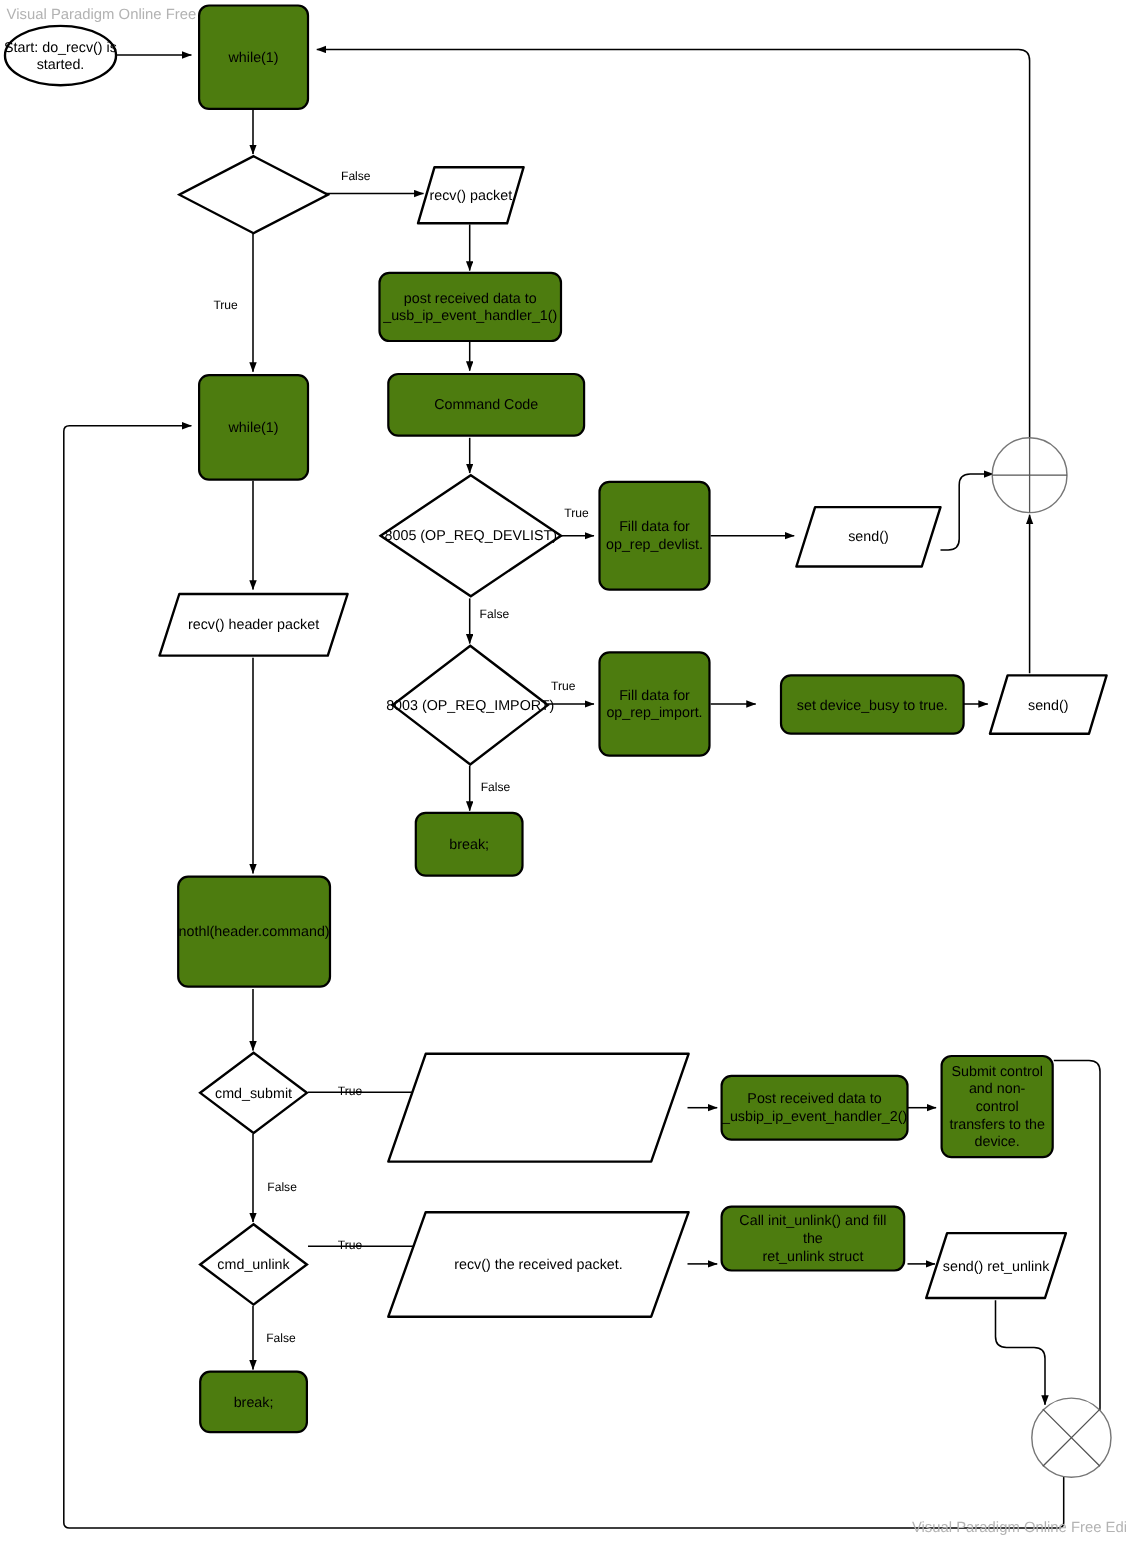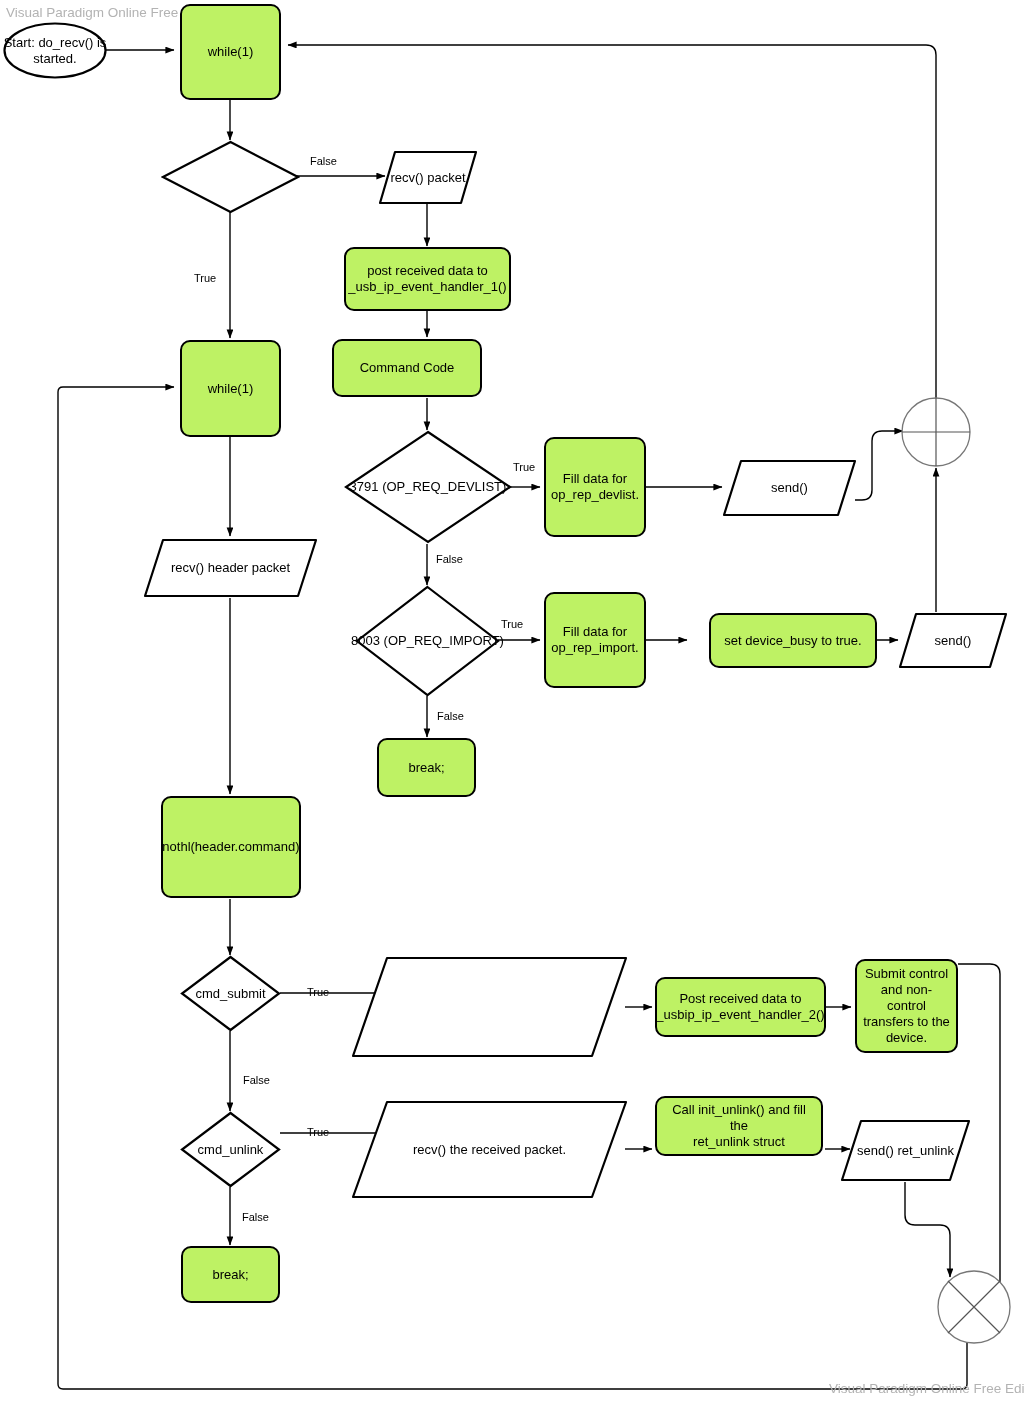--- a/index.html
+++ b/index.html
@@ -29,21 +29,21 @@
     text-align:center;
     color:#000000;
     font-size:13px;
     line-height:1.22;
     white-space:pre-line;
     z-index:3;
   }
   .proc{
     border:2px solid #000;
     border-radius:10px;
-    background:#bef264;
+    background:#4d7c0f;
     padding:4px 6px;
   }
   .edge-label{
     position:absolute;
     font-size:11px;
     color:#000;
     z-index:5;
     background:transparent;
     white-space:nowrap;
   }
@@ -186,30 +186,30 @@
       <path d="M17,2 L98,2 L83,53 L2,53 Z" fill="#fff" stroke="#000" stroke-width="2.2" stroke-linejoin="round"></path>
     </svg>
   </div>
   <div class="txtover" style="left:378px; top:150px; width:100px; height:55px;">recv() packet</div>
 
   <div class="node proc" style="left:344px; top:247px; width:167px; height:64px;">
     <span>post received data to
 _usb_ip_event_handler_1()</span>
   </div>
 
-  <div class="node proc" style="left:332px; top:339px; width:150px; height:58px;">
+  <div class="node proc" style="left:352px; top:339px; width:180px; height:58px;">
     <span>Command Code</span>
   </div>
 
   <div class="shapewrap" style="left:344px; top:430px;">
     <svg width="168" height="114" viewBox="0 0 168 114">
       <polygon points="84,2 166,57 84,112 2,57" fill="#fff" stroke="#000" stroke-width="2.2"></polygon>
     </svg>
   </div>
-  <div class="txtover" style="left:337px; top:430px; width:182px; height:114px;">3791 (OP_REQ_DEVLIST)</div>
+  <div class="txtover" style="left:337px; top:430px; width:182px; height:114px;">8005 (OP_REQ_DEVLIST)</div>
 
   <div class="node proc" style="left:544px; top:437px; width:102px; height:100px;">
     <span>Fill data for
 op_rep_devlist.</span>
   </div>
 
   <div class="shapewrap" style="left:722px; top:459px;">
     <svg width="135" height="58" viewBox="0 0 135 58">
       <path d="M19,2 L133,2 L116,56 L2,56 Z" fill="#fff" stroke="#000" stroke-width="2.2" stroke-linejoin="round"></path>
     </svg>

